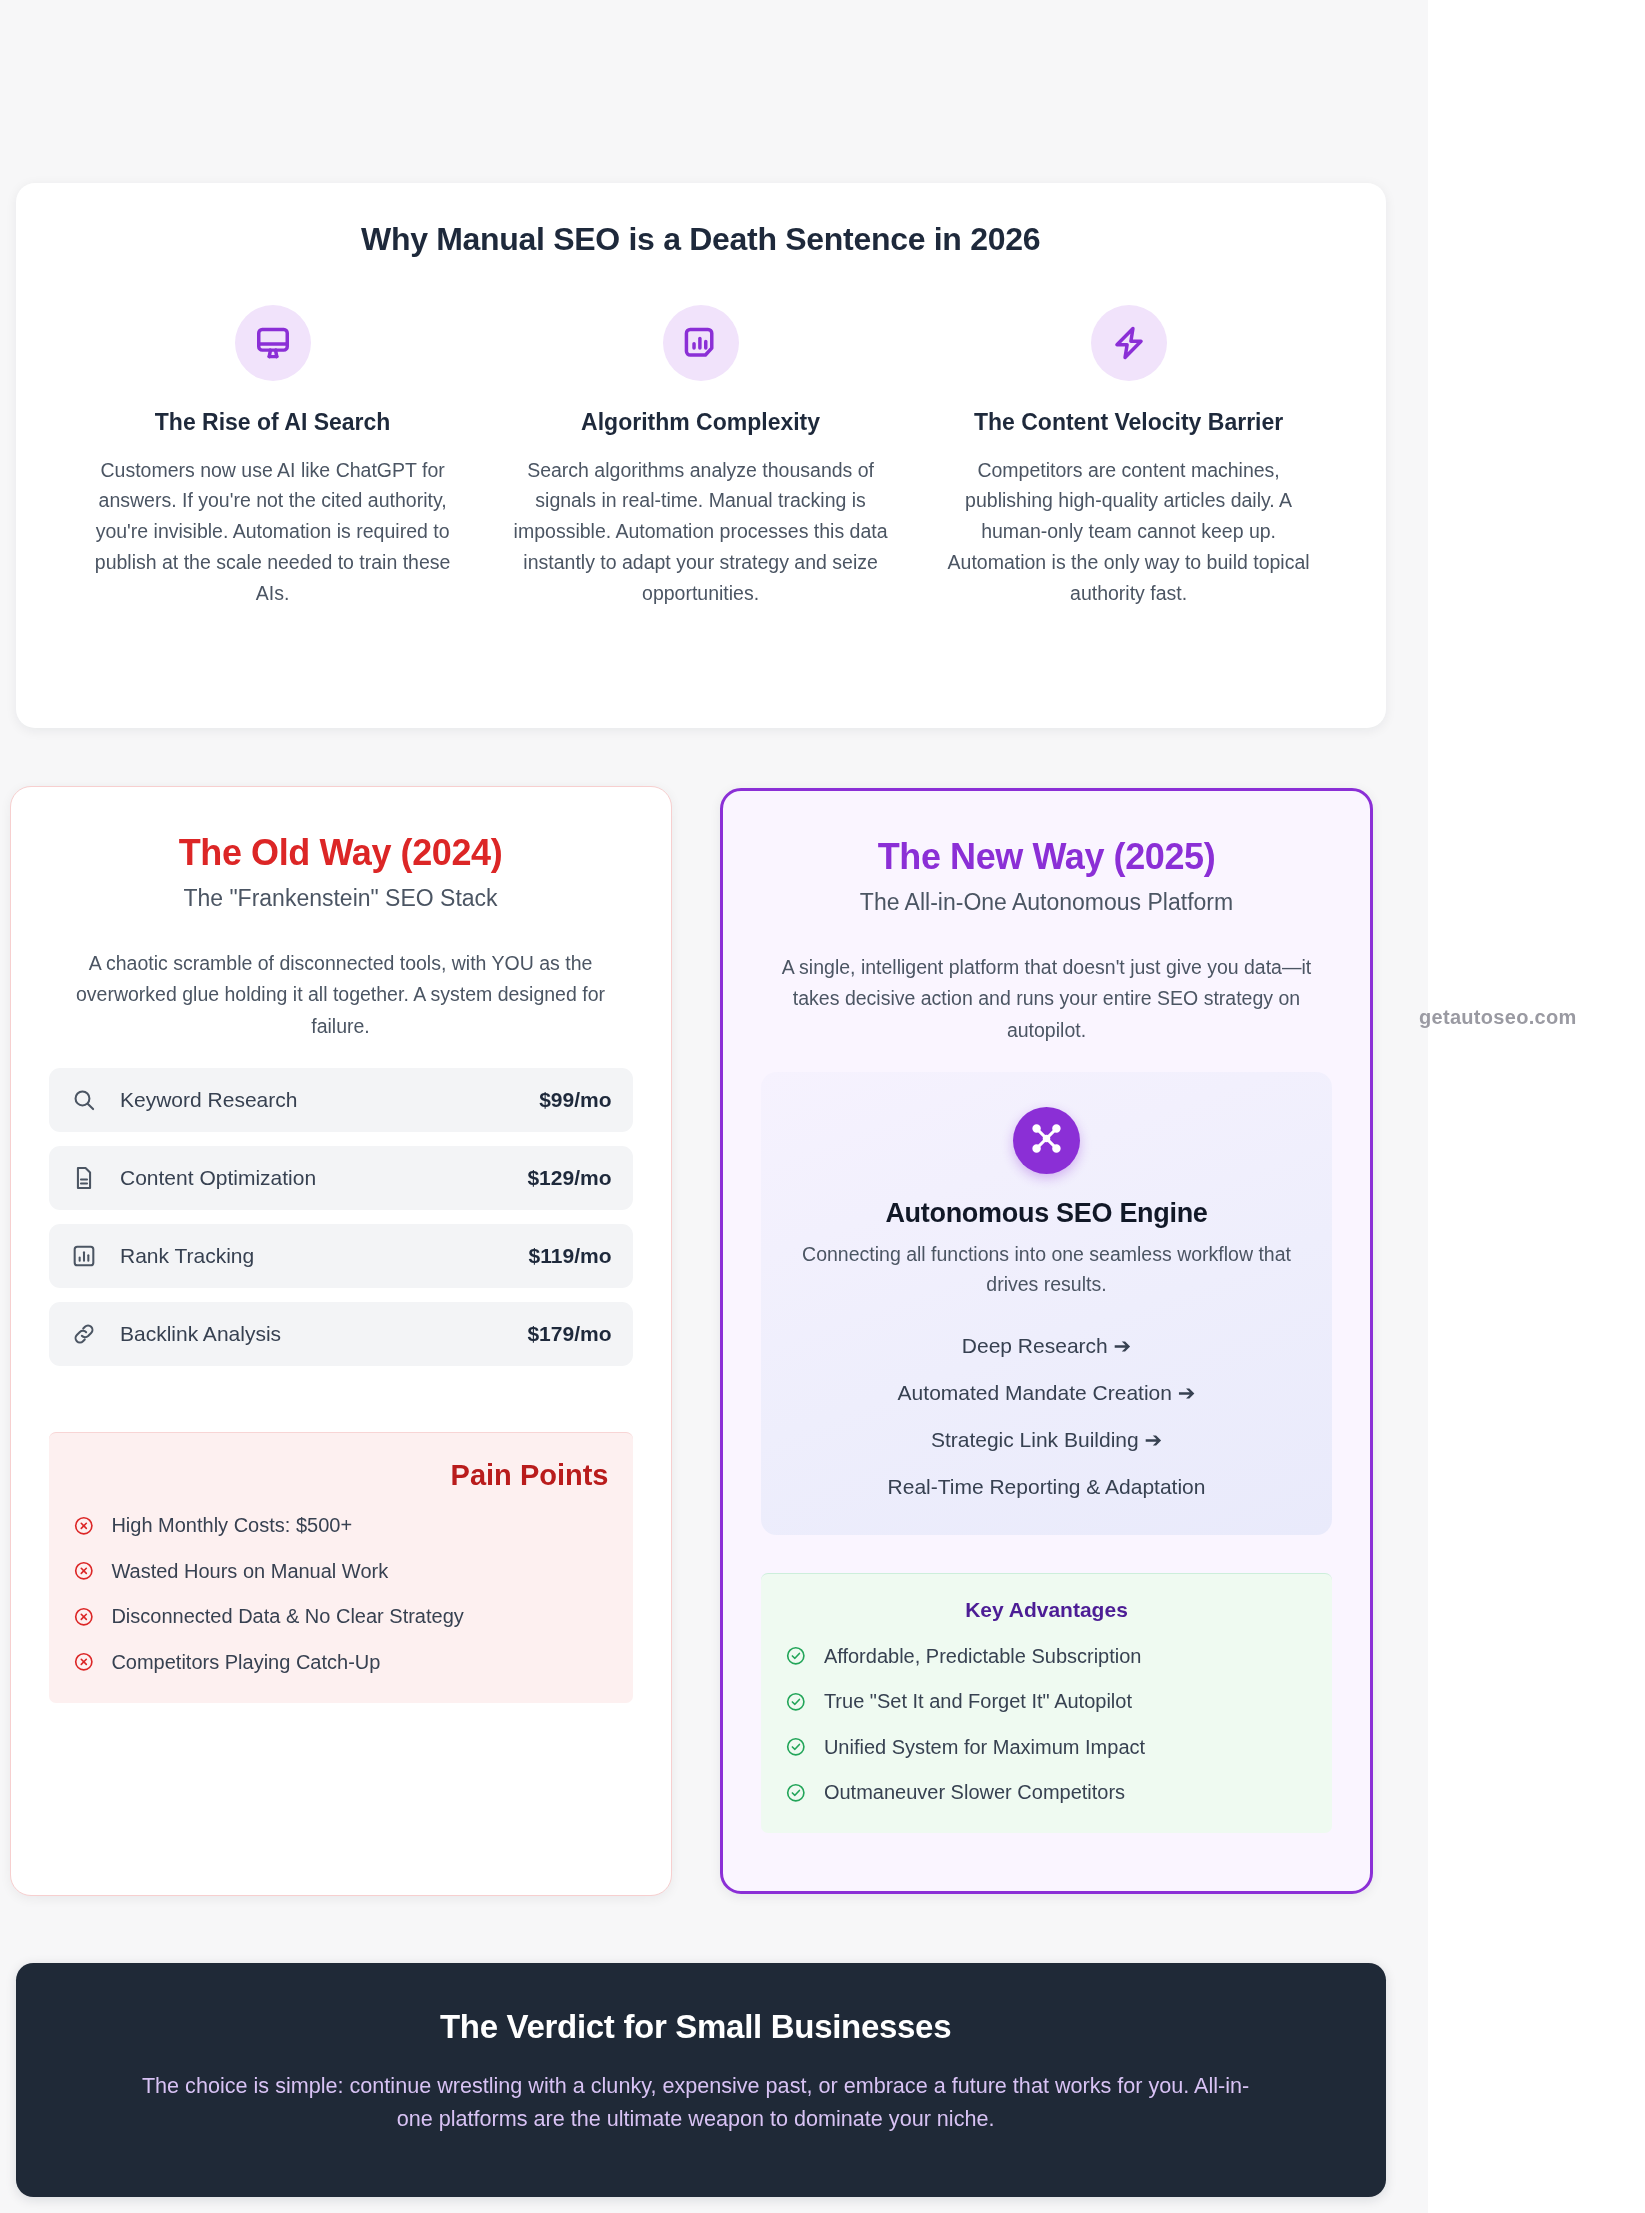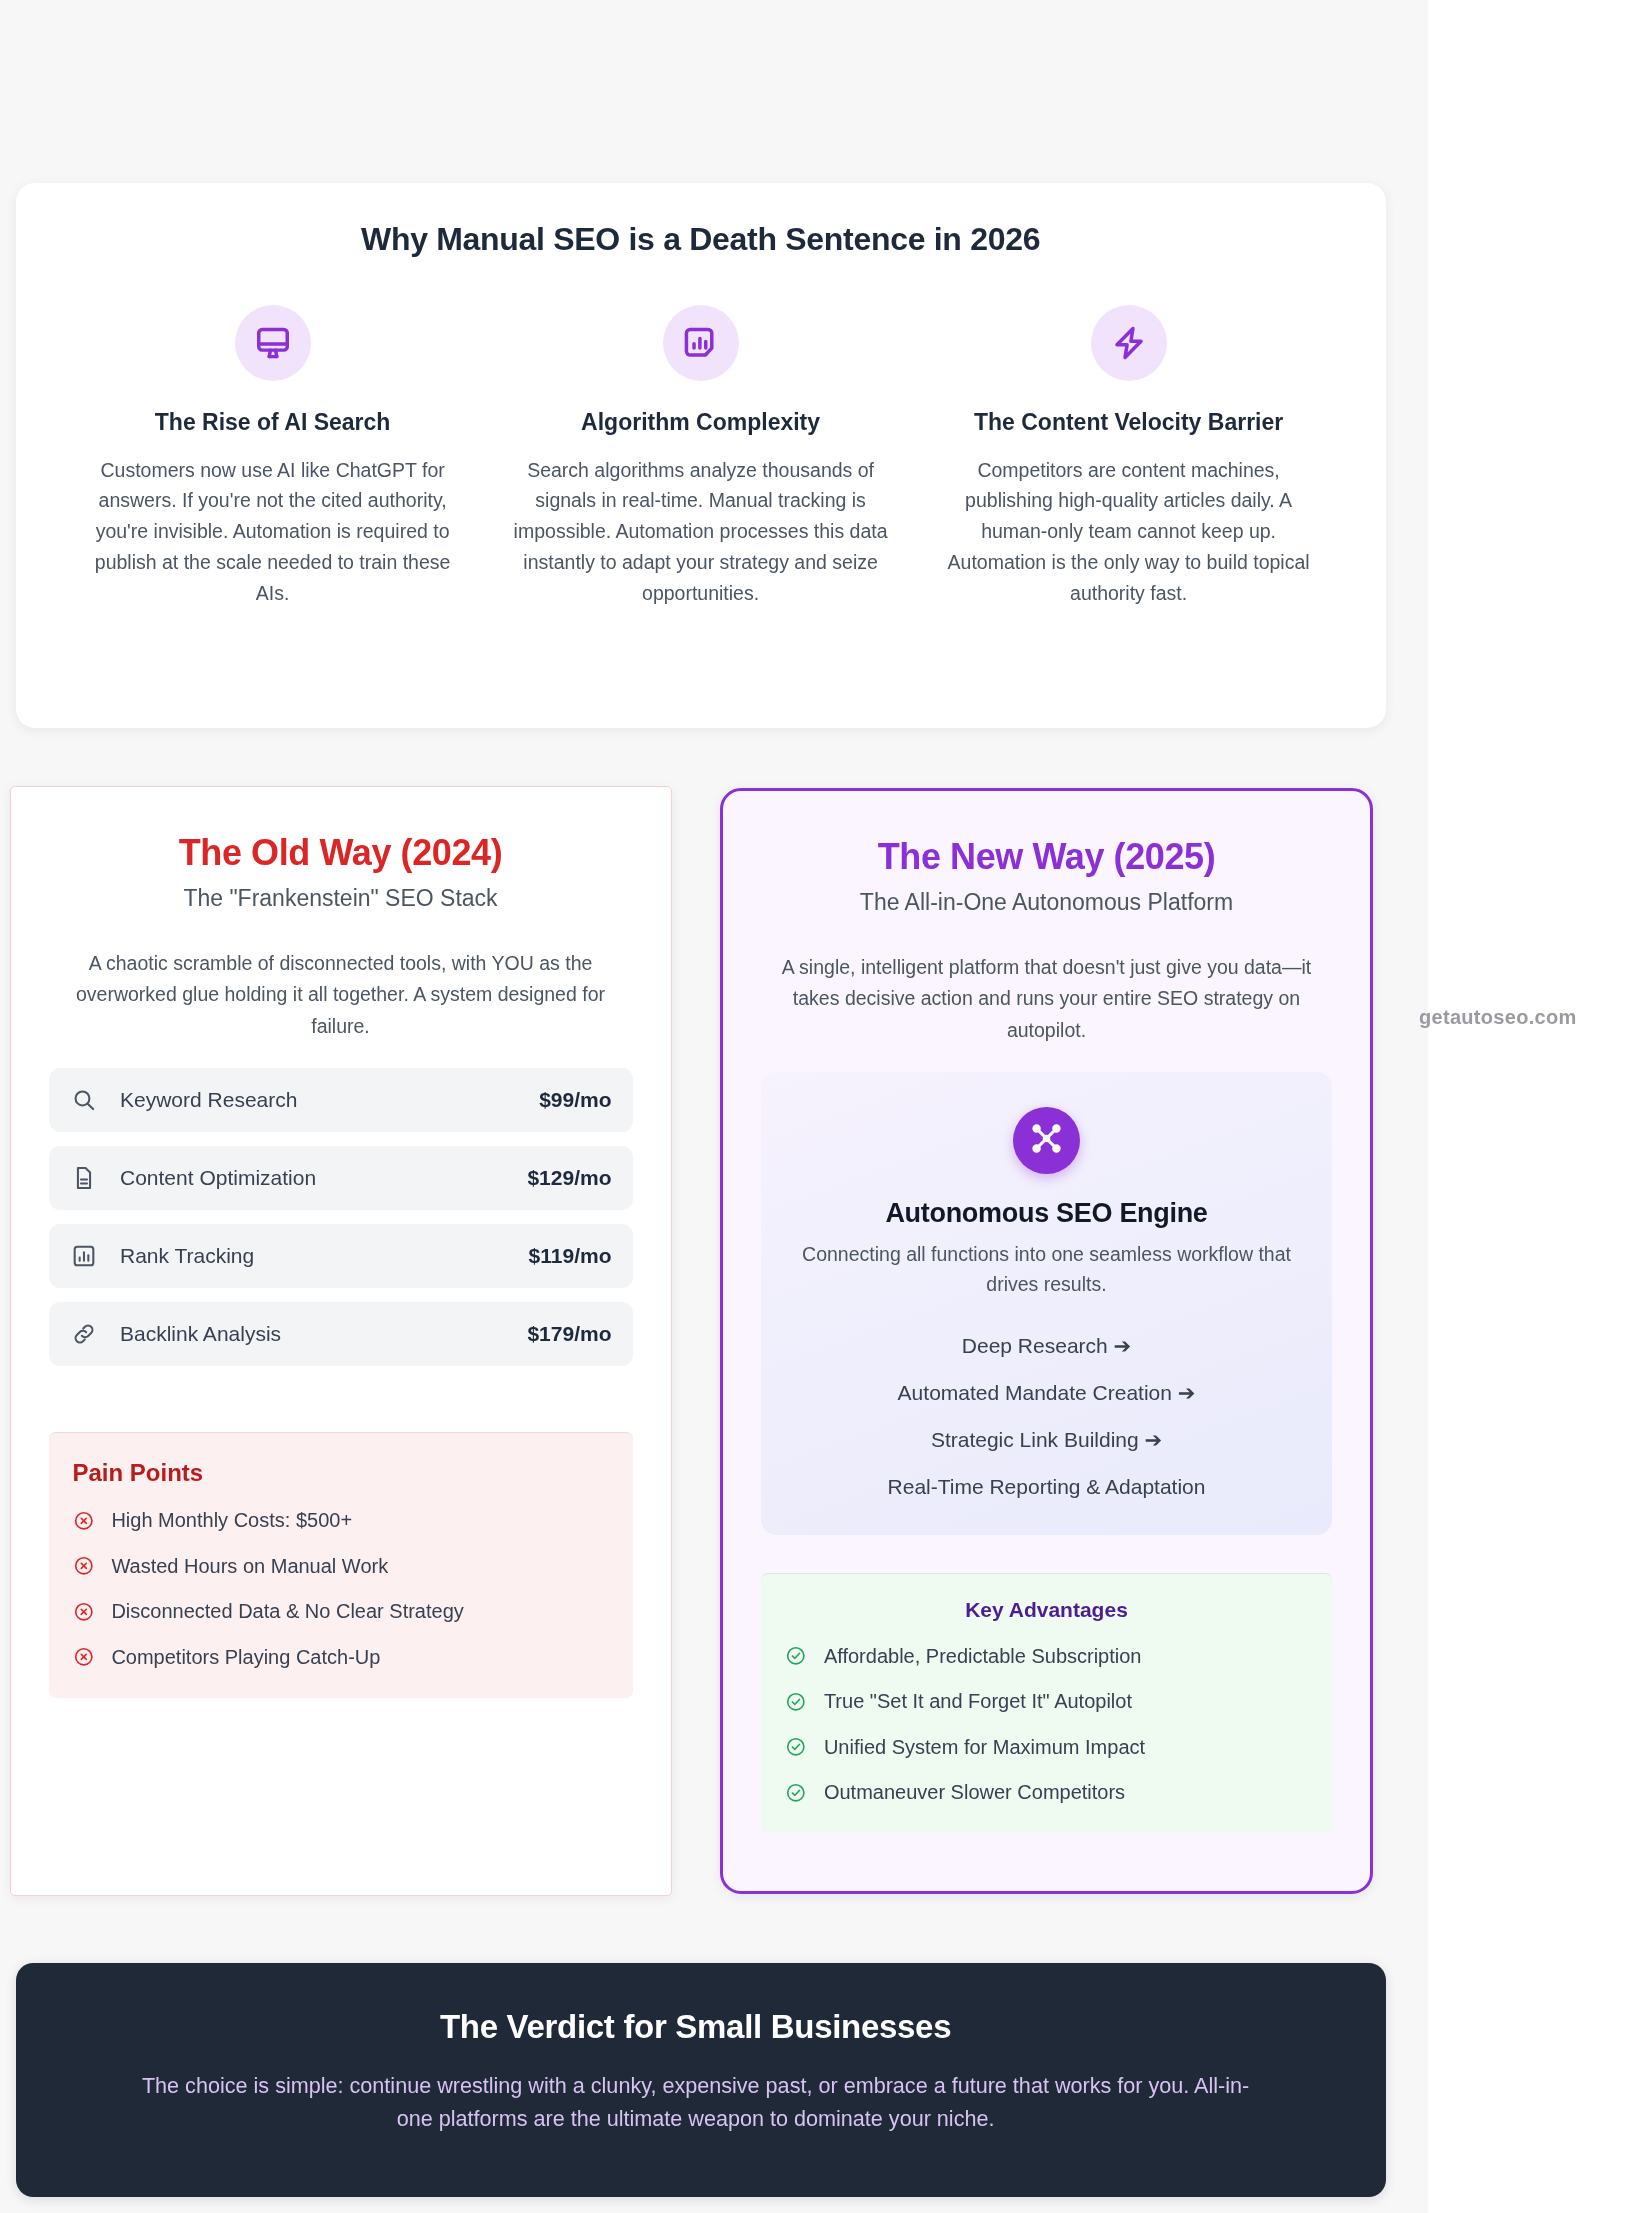--- a/index.html
+++ b/index.html
@@ -119,21 +119,21 @@
 
   
   .compare-old {
     position: absolute;
     left: 9.5px;
     top: 786px;
     width: 662px;
     height: 1110px;
     background: #ffffff;
     border: 1.7px solid #f7cfcf;
-    border-radius: 5px;
+    border-radius: 21px;
     box-shadow: 0 2.6px 12px rgba(15,23,42,0.06);
     padding: 45px 38px 31px 38px;
   }
   .compare-new {
     position: absolute;
     left: 720px;
     top: 788px;
     width: 653px;
     height: 1106px;
     background: #faf5ff;
@@ -201,22 +201,22 @@
 
   
   .pain-box {
     margin-top: 66px;
     background: #fdf0f0;
     border-top: 1.7px solid #f8d5d5;
     border-radius: 7px;
     padding: 26px 24px 29px 24px;
   }
   .pain-title {
-    text-align: left;
-    font-size: 24px;
+    text-align: right;
+    font-size: 29px;
     font-weight: bold;
     color: #b91c1c;
   }
   .bullet-list { margin-top: 22.5px; }
   .bullet-row {
     display: flex;
     align-items: center;
     margin-bottom: 22.5px;
   }
   .bullet-row:last-child { margin-bottom: 0; }

